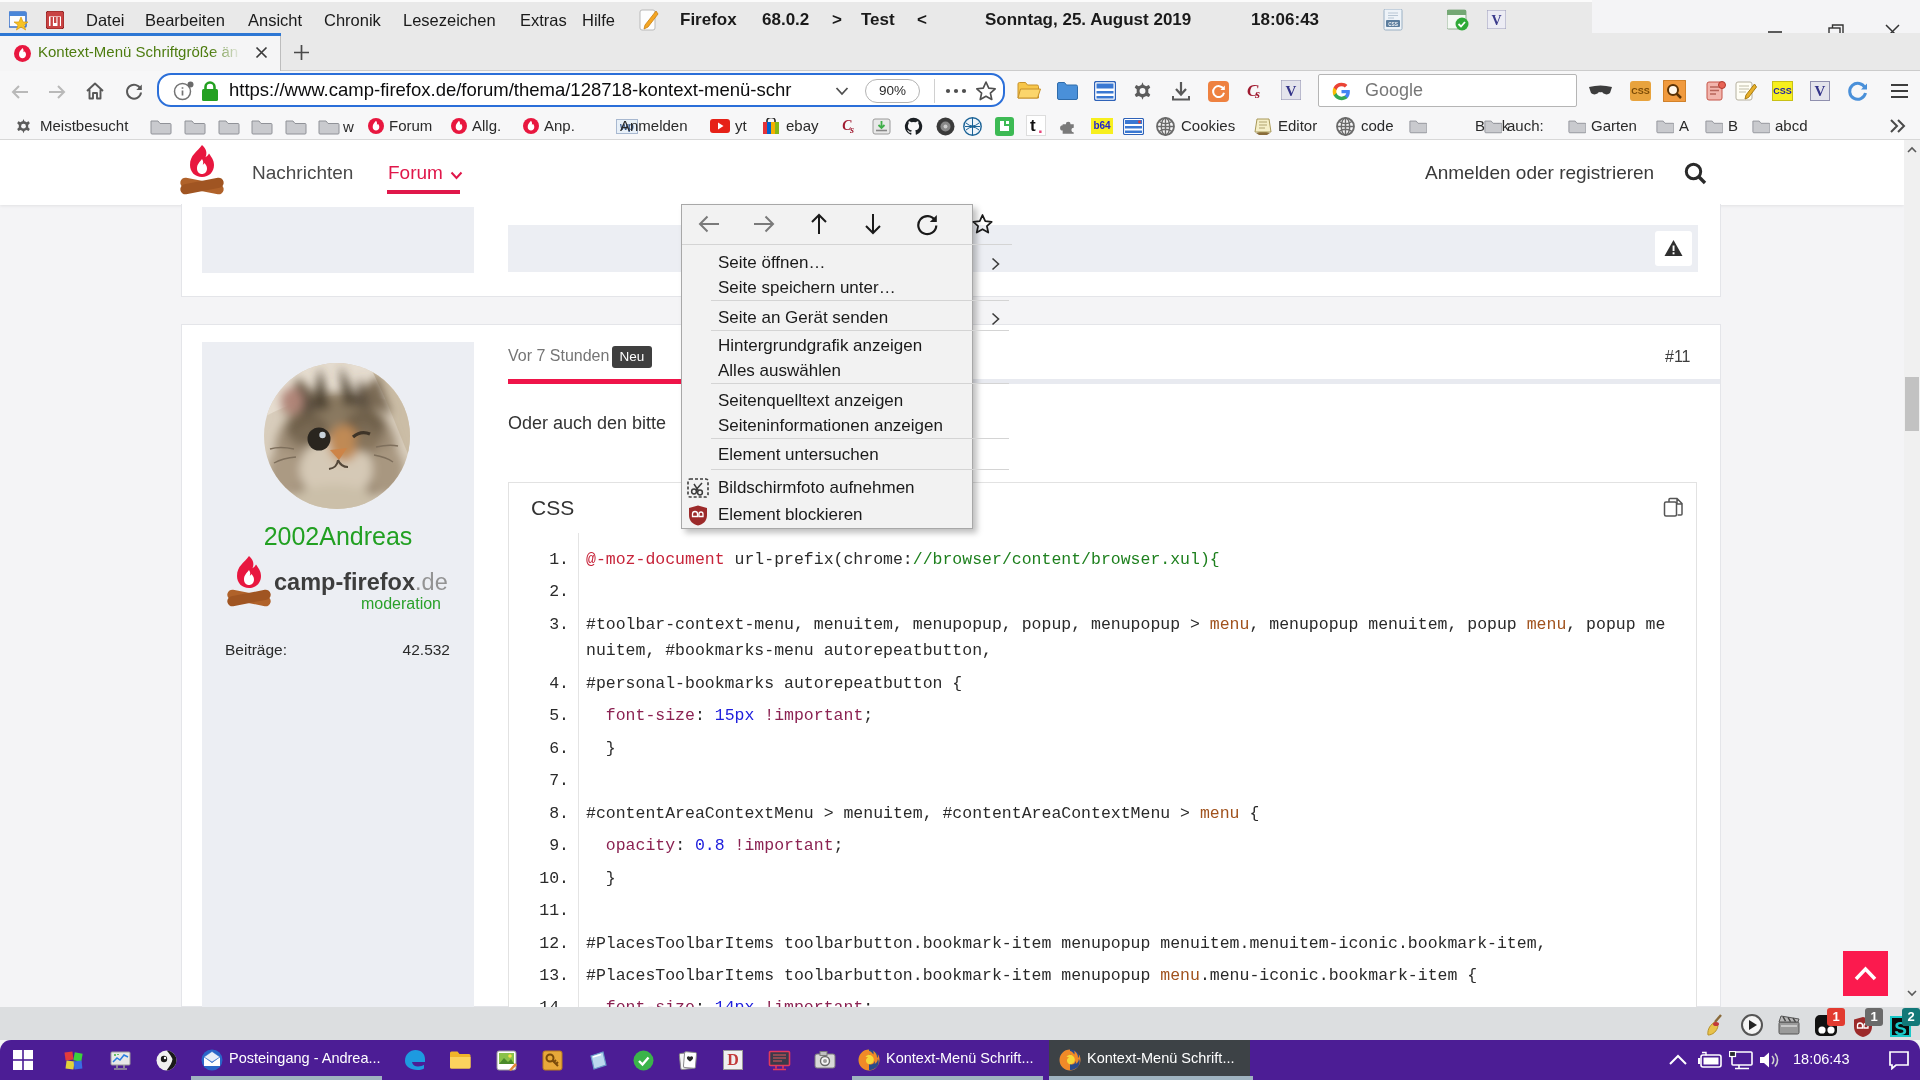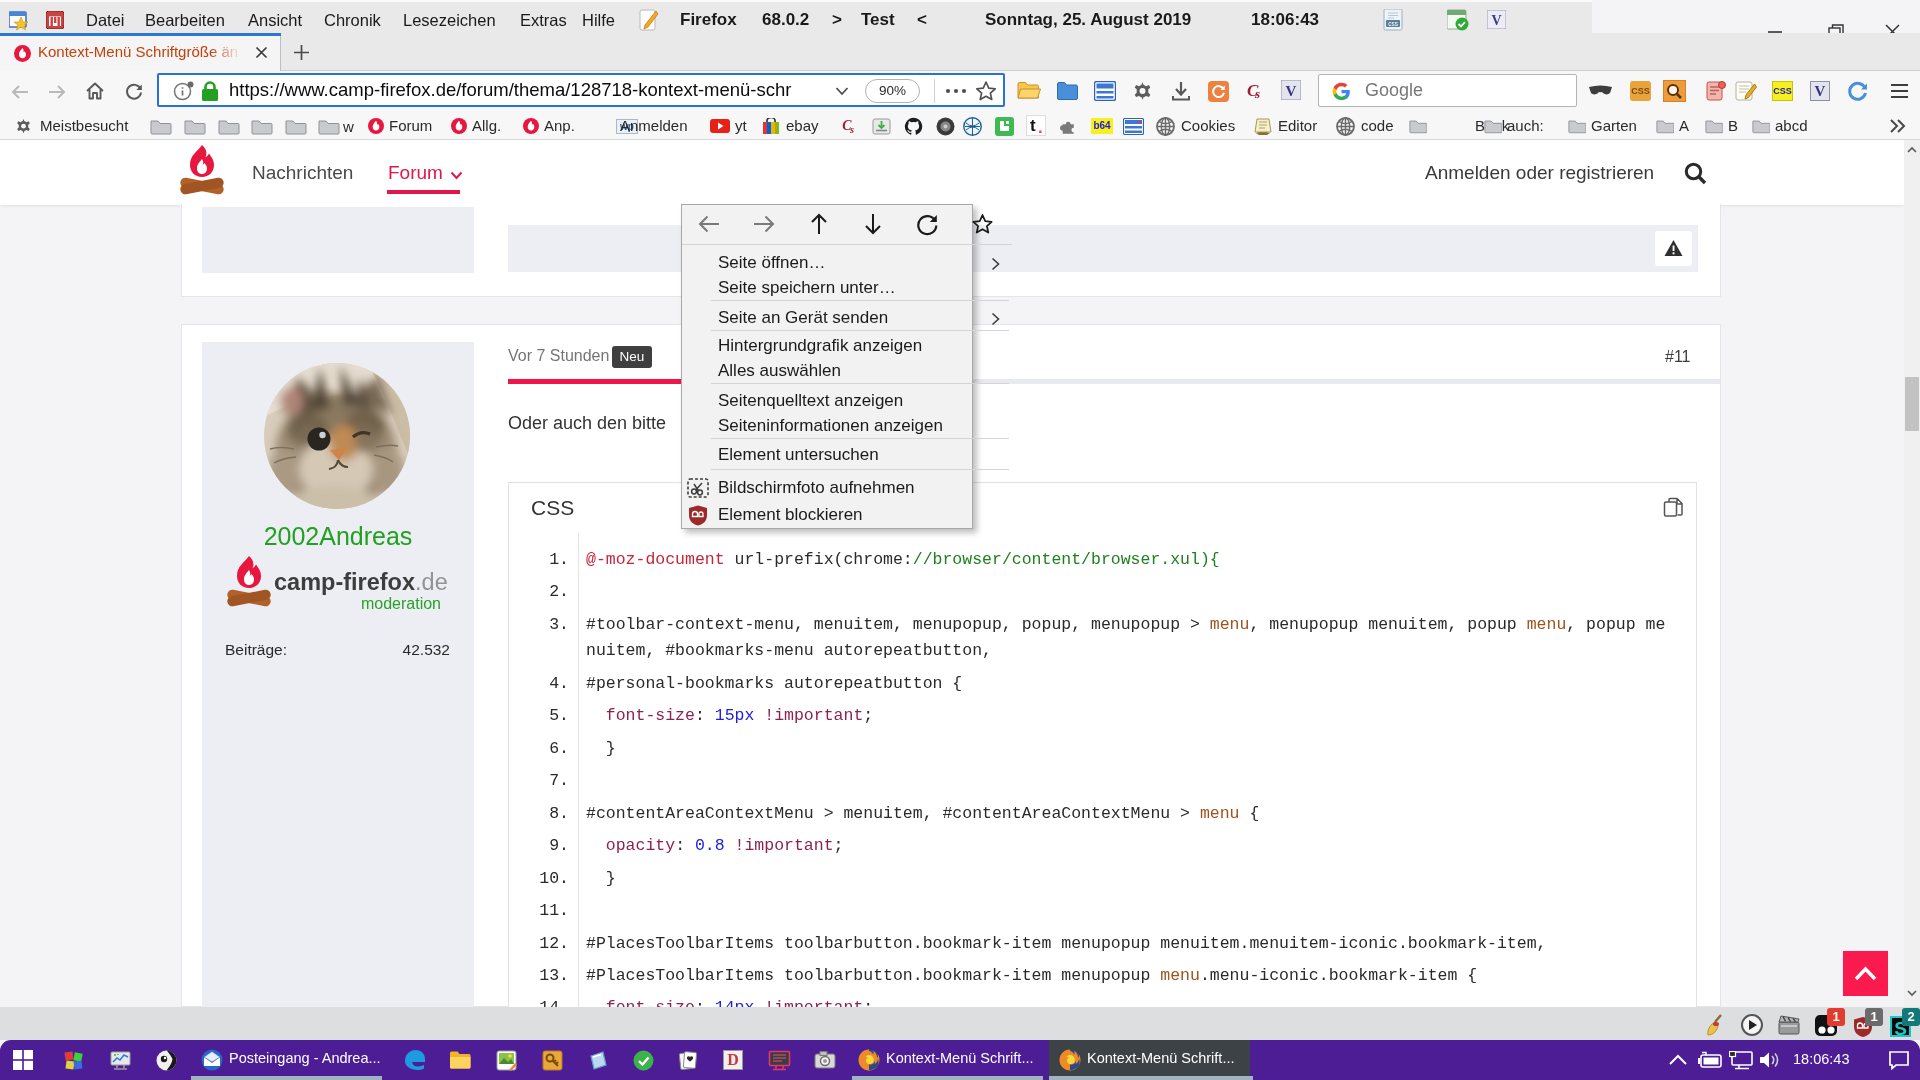--- a/index.html
+++ b/index.html
@@ -78,21 +78,21 @@
 </div>
 
 <div class="abs" id="tabbar" style="left:0;top:33px;width:1920px;height:38px;background:#e9e9e9;border-bottom:1px solid #cccccc;">
 
   <div class="abs" style="left:0;top:0;width:281px;height:38px;background:#f5f5f6;border-right:1px solid #bdbdbd;">
     <div class="abs" style="left:0;top:0;width:281px;height:3px;background:#2d77d4;"></div>
     <svg class="abs" style="left:14px;top:12px;" width="17" height="17" viewBox="0 0 17 17">
       <circle cx="8.5" cy="8.5" r="8.5" fill="#e8173f"></circle>
       <path d="M8.5 3 C6.5 5.5 5 6.5 5 9.5 C5 11.6 6.6 13.2 8.5 13.2 C10.4 13.2 12 11.6 12 9.5 C12 8 11.4 7.3 10.6 6.2 C10.2 7 9.4 7.4 9.4 7.4 C9.9 6 9.6 4.3 8.5 3 Z" fill="#fff"></path>
     </svg>
-    <div class="abs" style="left:38px;top:10px;width:210px;height:20px;font-size:15px;color:#c2410c;white-space:nowrap;overflow:hidden;-webkit-mask-image:linear-gradient(90deg,#000 82%,transparent 97%);mask-image:linear-gradient(90deg,#000 82%,transparent 97%);">Kontext-Menü Schriftgröße än</div>
+    <div class="abs" style="left:38px;top:10px;width:210px;height:20px;font-size:15px;color:#4d7c0f;white-space:nowrap;overflow:hidden;-webkit-mask-image:linear-gradient(90deg,#000 82%,transparent 97%);mask-image:linear-gradient(90deg,#000 82%,transparent 97%);">Kontext-Menü Schriftgröße än</div>
     <svg class="abs" style="left:255px;top:13px;" width="13" height="13" viewBox="0 0 13 13">
         <path d="M1.5 1.5 L11.5 11.5 M11.5 1.5 L1.5 11.5" stroke="#3b3b3b" stroke-width="1.7"></path>
       </svg>
   </div>
   <svg class="abs" style="left:293px;top:11px;" width="17" height="17" viewBox="0 0 17 17">
       <path d="M8.5 1 V16 M1 8.5 H16" stroke="#4a4a4a" stroke-width="1.7"></path>
     </svg>
 </div>
 
 <div class="abs" id="navbar" style="left:0;top:71px;width:1920px;height:41px;background:#f7f7f8;">
@@ -106,21 +106,21 @@
 
   <svg class="abs" style="left:85px;top:10px;" width="20" height="20" viewBox="0 0 20 20">
       <path d="M2 10 L10 2.5 L18 10 M4.5 8.5 V17.5 H8 V12 H12 V17.5 H15.5 V8.5" stroke="#595959" stroke-width="1.9" fill="none" stroke-linejoin="round"></path>
     </svg>
 
   <svg class="abs" style="left:124px;top:10px;" width="20" height="20" viewBox="0 0 20 20">
       <path d="M16.5 8 A7 7 0 1 0 17 11.5" stroke="#595959" stroke-width="2" fill="none"></path>
       <path d="M17.8 3.5 V9 H12.3 Z" fill="#595959"></path>
     </svg>
 
-  <div class="abs" style="left:157px;top:2px;width:848px;height:34px;background:#fff;border:2px solid #2b6fd9;border-radius:2px;">
+  <div class="abs" style="left:157px;top:2px;width:848px;height:34px;background:#fff;border:2px solid #2b6fd9;border-radius:14px;">
     <svg class="abs" style="left:14px;top:6px;" width="21" height="21" viewBox="0 0 21 21">
       <circle cx="9.5" cy="10.5" r="8" fill="none" stroke="#737373" stroke-width="1.5"></circle>
       <path d="M9.5 6.2 v1.6 M9.5 9.5 v5" stroke="#737373" stroke-width="1.7"></path>
       <circle cx="17.5" cy="3.5" r="3" fill="#6a6a6a"></circle>
     </svg>
     <svg class="abs" style="left:42px;top:6px;" width="18" height="21" viewBox="0 0 18 21">
       <rect x="1" y="8" width="16" height="12" rx="1.5" fill="#23a021"></rect>
       <path d="M4.5 8 V6 a4.5 4.5 0 0 1 9 0 V8" fill="none" stroke="#23a021" stroke-width="2.6"></path>
     </svg>
     <span class="abs" style="left:70px;top:4px;font-size:18.5px;color:#0c0c0d;">https://www.camp-firefox.de/forum/thema/128718-kontext-menü-schr</span>

